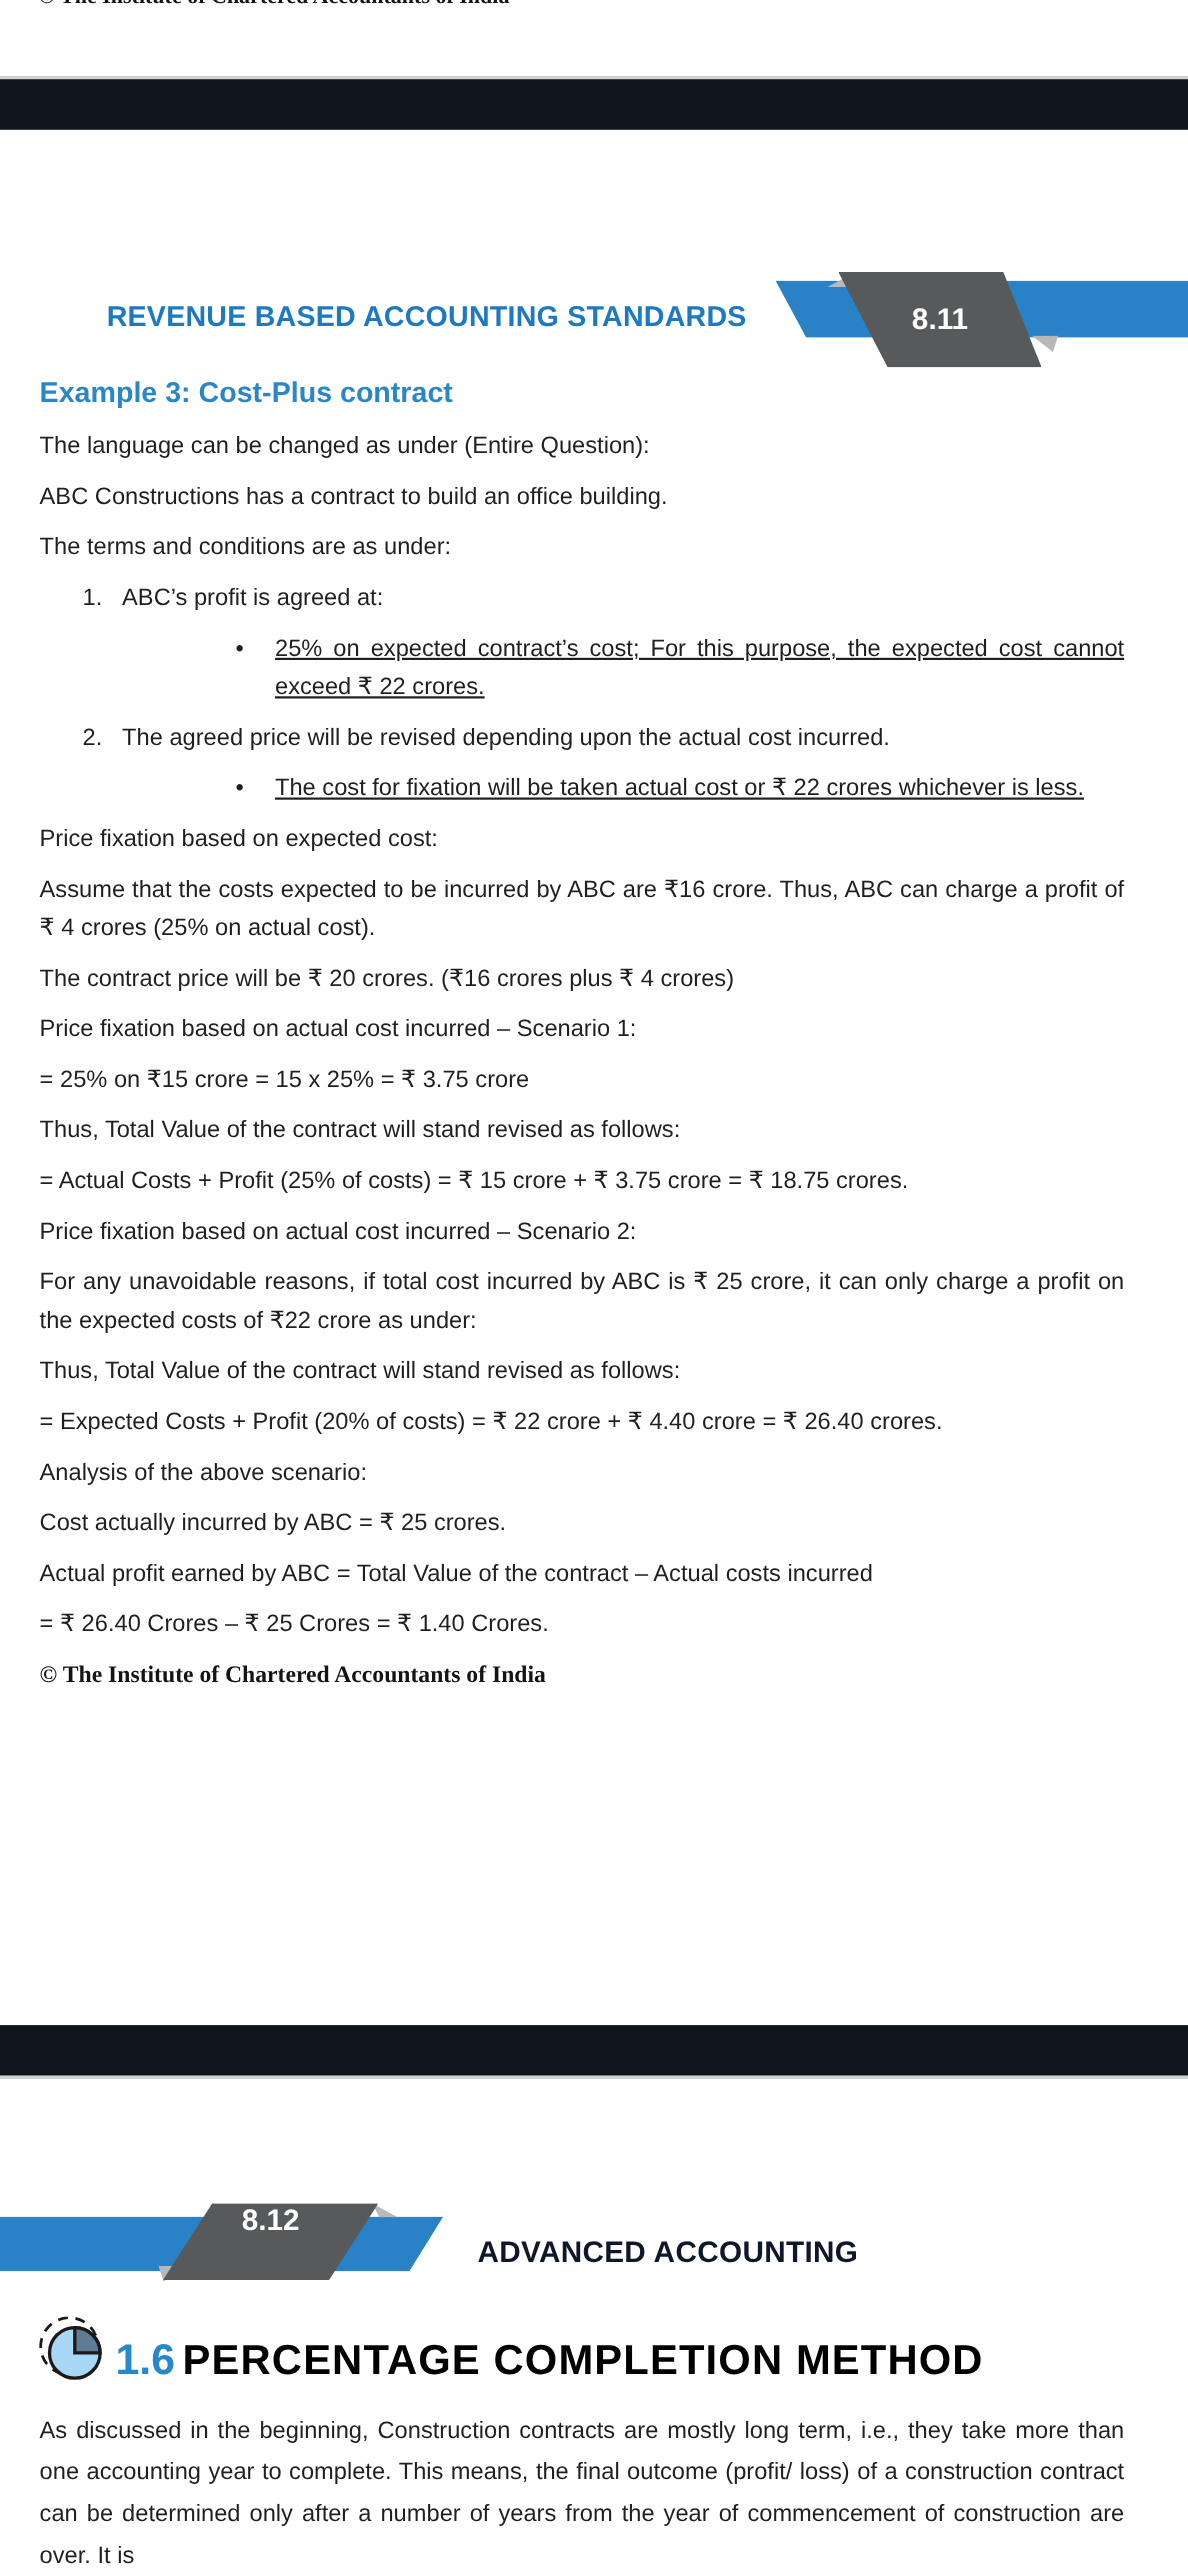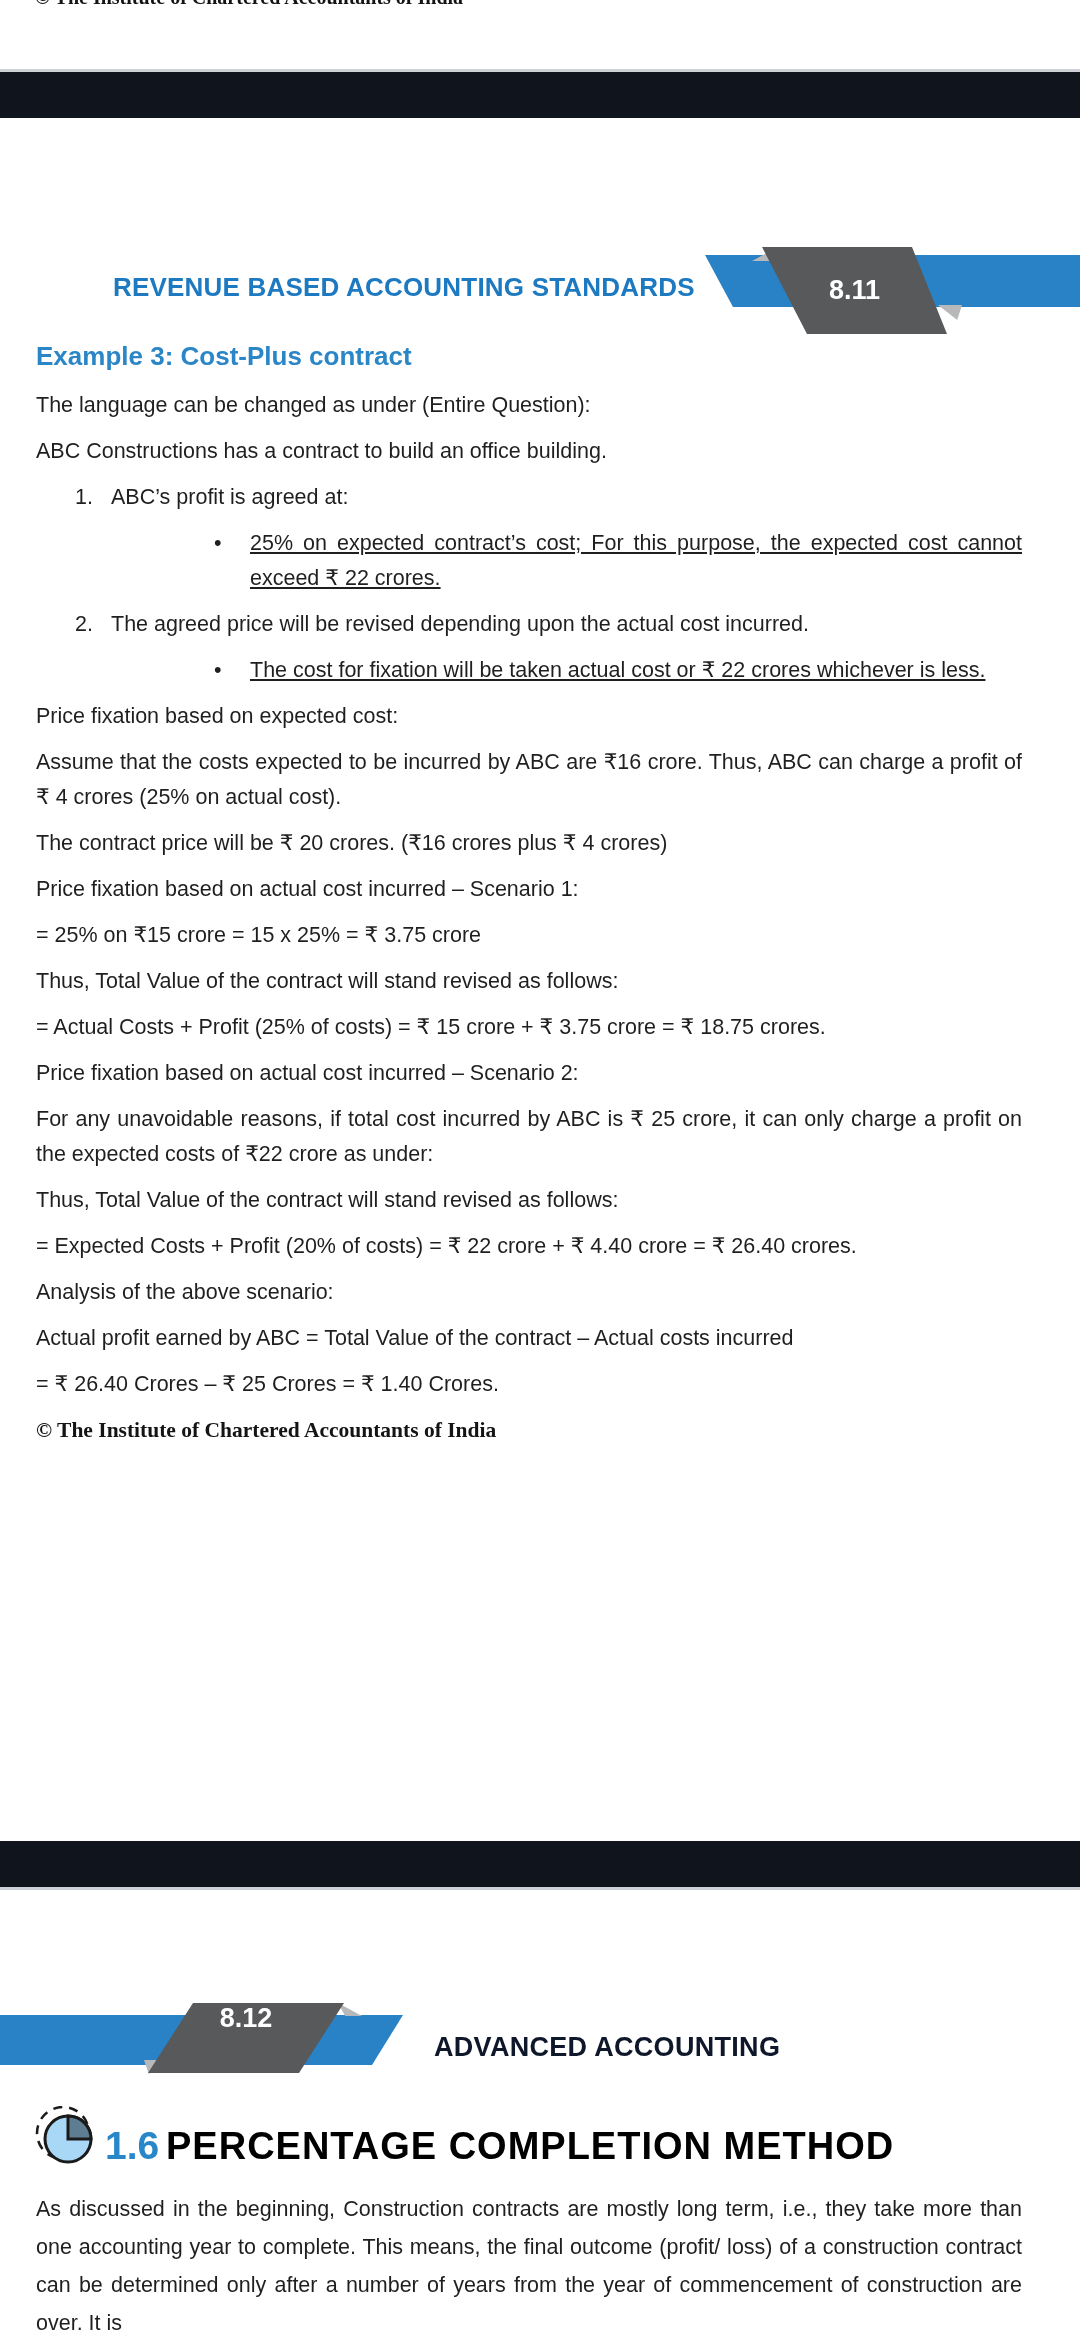--- a/index.html
+++ b/index.html
@@ -18,21 +18,21 @@
   
   .hairline{position:absolute;left:0;width:1080px;height:3px;background:#cdd0d4;}
   .dark-band{position:absolute;left:0;width:1080px;background:#10141c;}
   #band1{top:72px;height:46px;}
   #hair1{top:69px;}
   #band2{top:1841px;height:46px;}
   #hair2{top:1887px;}
   
   .hdr-title-right{
     position:absolute;left:97px;top:272px;
-    font-size:26px;font-weight:bold;color:#1d79c0;letter-spacing:0.2px;white-space:nowrap;margin-left:16px;
+    font-size:26px;font-weight:bold;color:#1d79c0;letter-spacing:0.2px;white-space:nowrap;
   }
   .band11{
     position:absolute;left:705px;top:255px;width:375px;height:52px;background:#2a82c6;
     clip-path:polygon(0 0,100% 0,100% 100%,28px 100%);
   }
   .plate11{
     position:absolute;left:762px;top:247px;width:185px;height:87px;background:#58595b;
     clip-path:polygon(0 0,150px 0,100% 100%,45px 100%);
     display:flex;align-items:center;justify-content:center;
     color:#ffffff;font-size:27px;font-weight:bold;
@@ -102,20 +102,21 @@
 <div class="wedge" id="wedge11-br"></div>
 <div class="plate11">
   <span>8.11</span>
 </div>
 
 <div class="flow">
   <div class="example-heading">Example 3: Cost-Plus contract</div>
 
   <p>The language can be changed as under (Entire Question):</p>
   <p>ABC Constructions has a contract to build an office building.</p>
+  <p>The terms and conditions are as under:</p>
 
   <div class="num-item">
     <span class="num">1.</span>
     <span>ABC’s profit is agreed at:</span>
   </div>
   <div class="bullet-item">
     <span class="blt">•</span>
     <span class="btxt">25% on expected contract’s cost; For this purpose, the expected cost cannot exceed ₹ 22 crores.</span>
   </div>
   <div class="num-item">
@@ -132,20 +133,21 @@
   <p>The contract price will be ₹ 20 crores. (₹16 crores plus ₹ 4 crores)</p>
   <p>Price fixation based on actual cost incurred – Scenario 1:</p>
   <p>= 25% on ₹15 crore = 15 x 25% = ₹ 3.75 crore</p>
   <p>Thus, Total Value of the contract will stand revised as follows:</p>
   <p>= Actual Costs + Profit (25% of costs) = ₹ 15 crore + ₹ 3.75 crore = ₹ 18.75 crores.</p>
   <p>Price fixation based on actual cost incurred – Scenario 2:</p>
   <p>For any unavoidable reasons, if total cost incurred by ABC is ₹ 25 crore, it can only charge a profit on the expected costs of ₹22 crore as under:</p>
   <p>Thus, Total Value of the contract will stand revised as follows:</p>
   <p>= Expected Costs + Profit (20% of costs) = ₹ 22 crore + ₹ 4.40 crore = ₹ 26.40 crores.</p>
   <p>Analysis of the above scenario:</p>
+  <p>Cost actually incurred by ABC = ₹ 25 crores.</p>
   <p>Actual profit earned by ABC = Total Value of the contract – Actual costs incurred</p>
   <p>= ₹ 26.40 Crores – ₹ 25 Crores = ₹ 1.40 Crores.</p>
 
   <p class="copyright">© The Institute of Chartered Accountants of India</p>
 </div>
 
 <div class="dark-band" id="band2"></div>
 <div class="hairline" id="hair2"></div>
 
 <div class="band12"></div>

